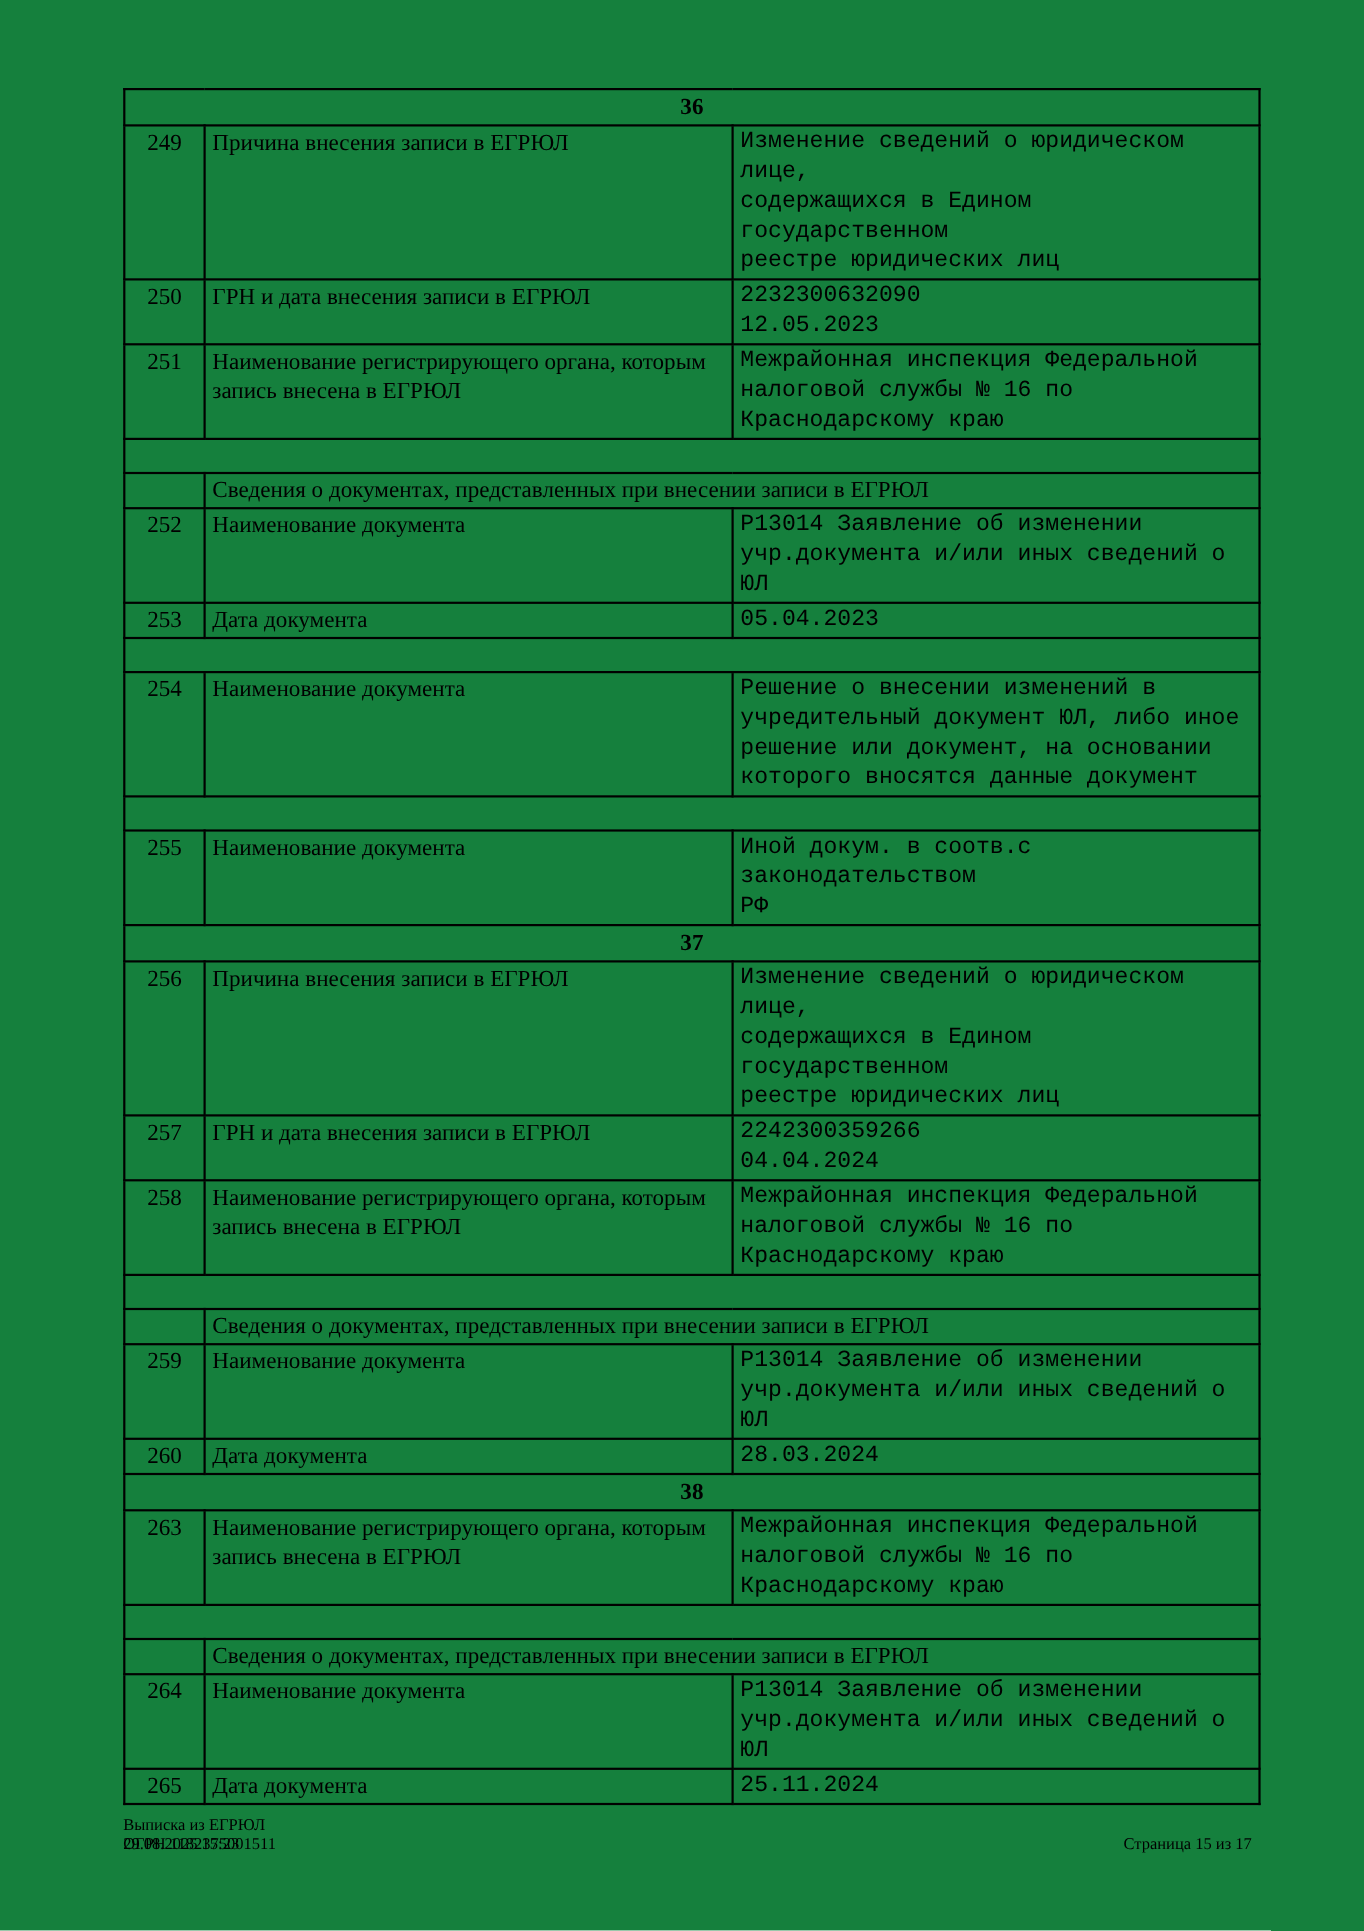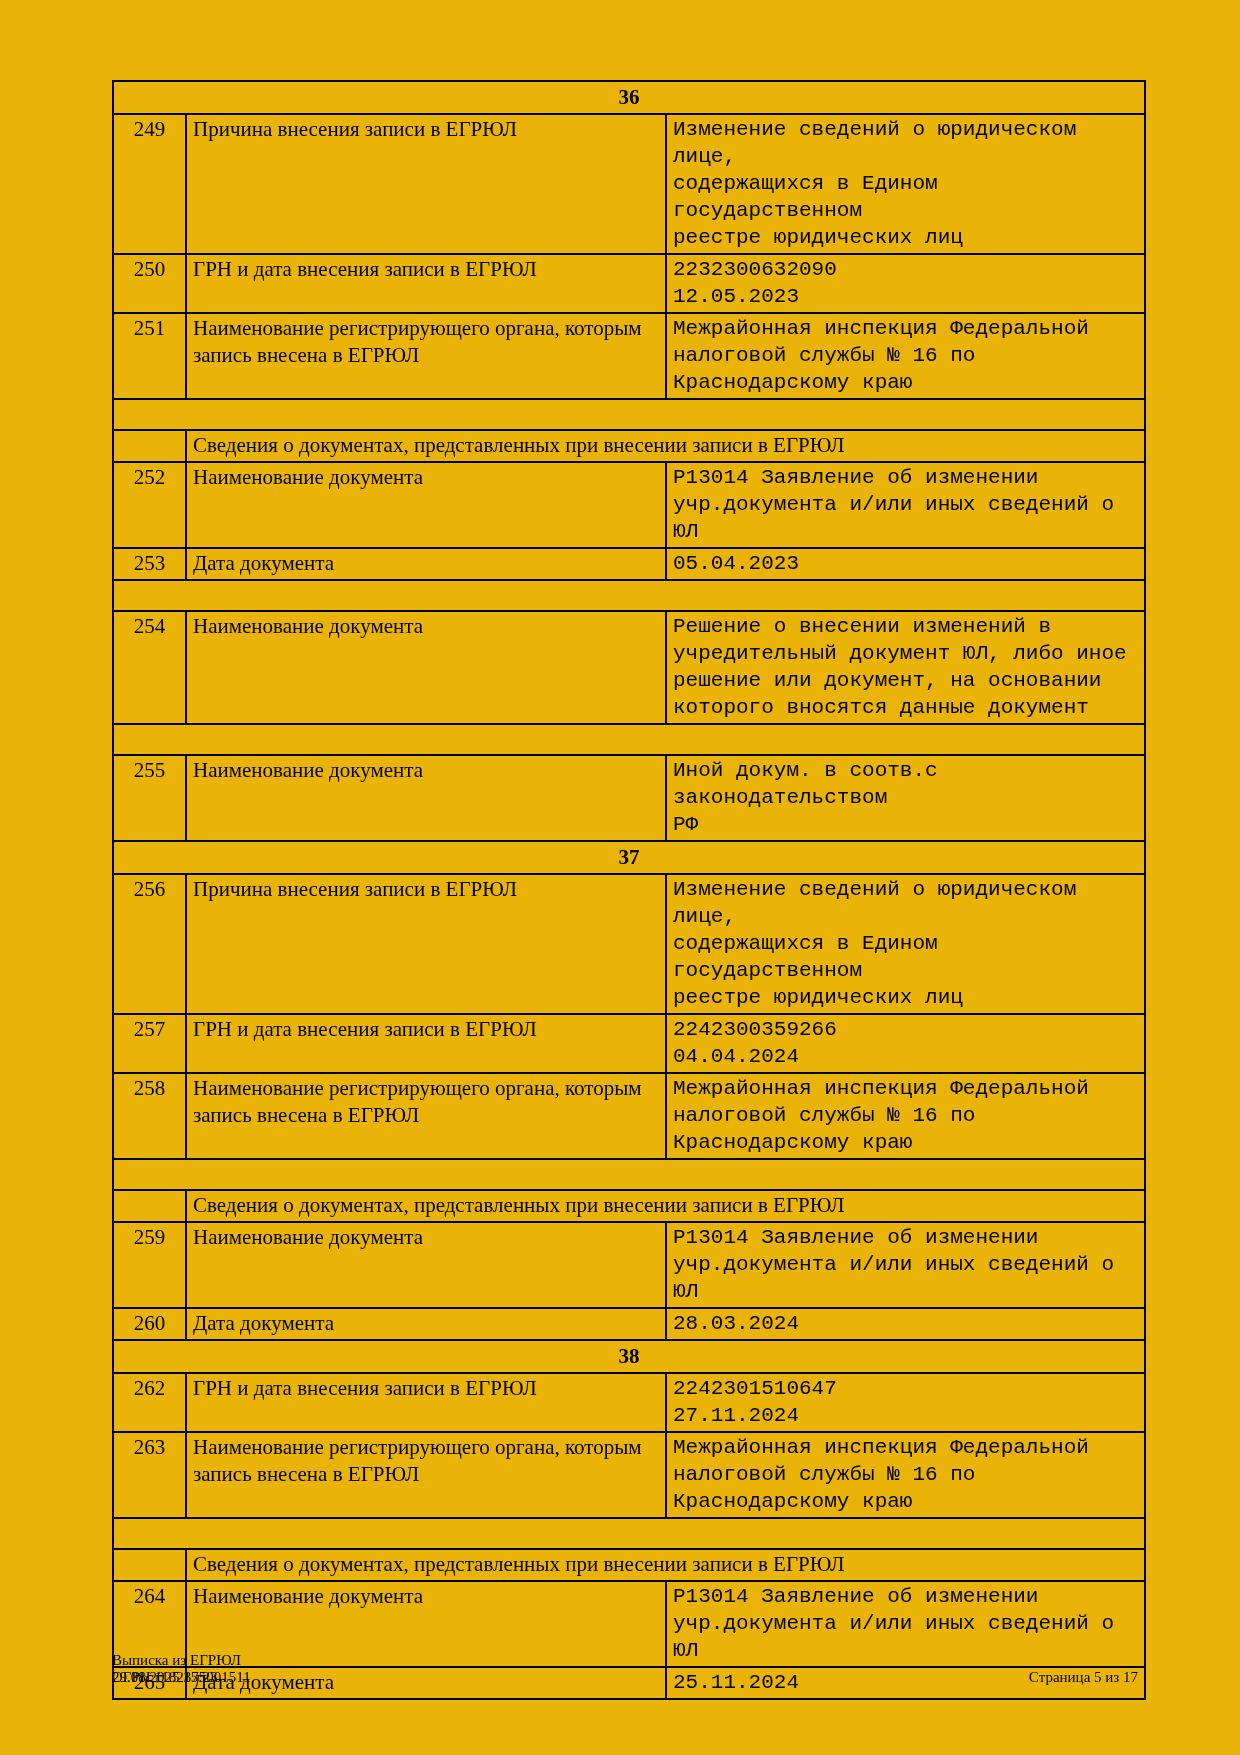--- a/index.html
+++ b/index.html
@@ -1,19 +1,19 @@
 <!DOCTYPE html>
 <html><head>
 <meta charset="utf-8">
 <style>
   html,body { margin:0; padding:0; background:#fff; }
   .page {
     position:relative;
     width:1240px; height:1755px;
-    background:#eab308;
+    background:#15803d;
     overflow:hidden;
     font-family:"Liberation Serif", serif;
     color:#000;
   }
   table.egrul {
     position:absolute; left:112px; top:80px;
     width:1032px;
     border-collapse:collapse;
     table-layout:fixed;
     font-family:"Liberation Serif", serif;
@@ -151,26 +151,20 @@
         </tr>
         <tr>
           <td class="row-number-cell">260</td>
           <td class="field-label-cell">Дата документа</td>
           <td class="field-value-cell">28.03.2024</td>
         </tr>
         <tr class="section-row">
           <td class="section-number-cell" colspan="3">38</td>
         </tr>
         <tr>
-          <td class="row-number-cell">262</td>
-          <td class="field-label-cell">ГРН и дата внесения записи в ЕГРЮЛ</td>
-          <td class="field-value-cell">2242301510647
-27.11.2024</td>
-        </tr>
-        <tr>
           <td class="row-number-cell">263</td>
           <td class="field-label-cell">Наименование регистрирующего органа, которым запись внесена в ЕГРЮЛ</td>
           <td class="field-value-cell">Межрайонная инспекция Федеральной
 налоговой службы № 16 по
 Краснодарскому краю</td>
         </tr>
         <tr class="spacer-row">
           <td class="spacer-cell" colspan="3"></td>
         </tr>
         <tr>
@@ -189,17 +183,17 @@
           <td class="field-value-cell">25.11.2024</td>
         </tr>
       </tbody>
   </table>
 
   <div class="footer">
     <div class="left-item">Выписка из ЕГРЮЛ</div>
     <div class="line2">
       <span class="center-item">ОГРН 1182375001511</span>
       <span class="left-item">29.08.2025 15:23</span>
-      <span class="right-item">Страница 5 из 17</span>
+      <span class="right-item">Страница 15 из 17</span>
     </div>
   </div>
 
 </div>
 
 </body></html>

